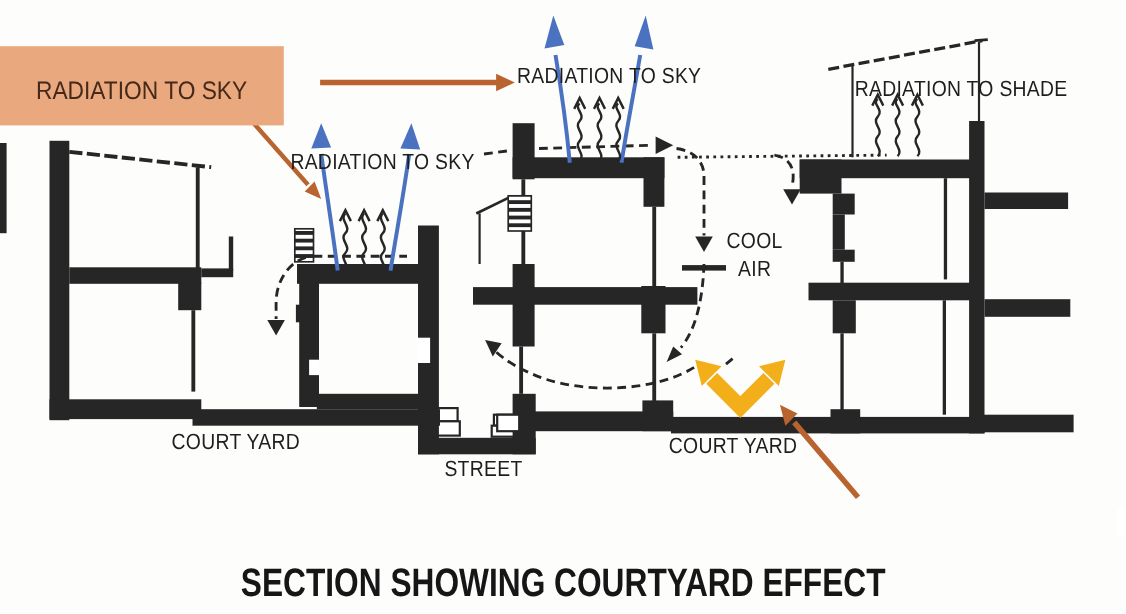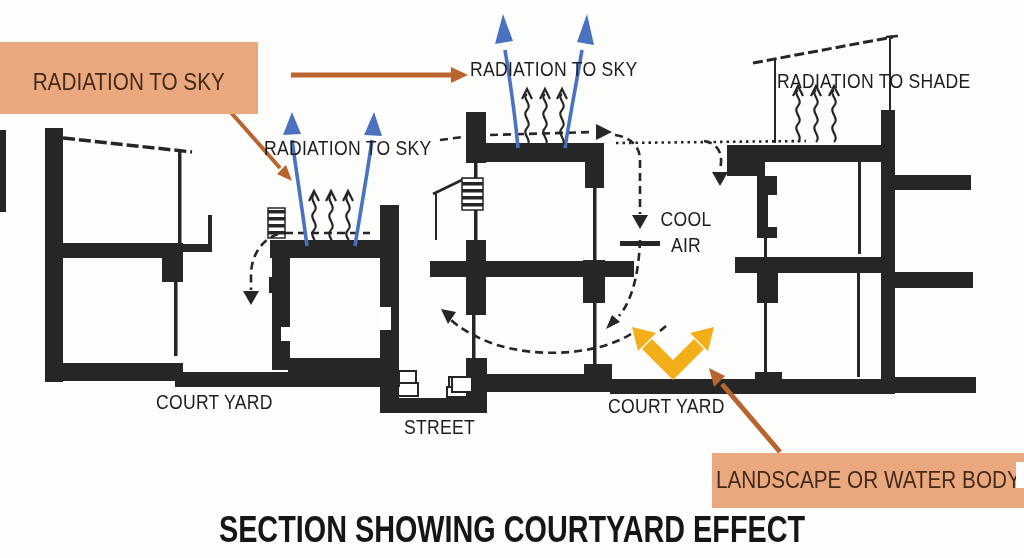--- a/index.html
+++ b/index.html
@@ -191,23 +191,20 @@
       <line class="oline" x1="227" y1="108" x2="280" y2="168" stroke-width="4"></line>
       <polygon class="ohead" points="292,181 277,174 286,165"></polygon>
       <line class="oline" x1="780" y1="452" x2="722" y2="384" stroke-width="5"></line>
       <polygon class="ohead" points="709,368 725,376 714,387"></polygon>
     </g>
   </svg>
 
   <div class="callout" style="left:0;top:42px;width:258px;height:64px;padding-top:8px;">
     <span>RADIATION TO SKY</span>
   </div>
-  <div class="callout" style="left:712px;top:453px;width:312px;height:55px;">
-    <span>LANDSCAPE OR WATER BODY</span>
-  </div>
   <div class="cursor-notch" style="left:1016px;top:462px;width:8px;height:26px;"></div>
 
   <div class="lbl" style="left:264px;top:137px;">RADIATION TO SKY</div>
   <div class="lbl" style="left:470px;top:58px;">RADIATION TO SKY</div>
   <div class="lbl" style="left:777px;top:70px;">RADIATION TO SHADE</div>
   <div class="lbl lbl-center" style="left:646px;top:206px;width:80px;line-height:1.32;">COOL AIR</div>
   <div class="lbl" style="left:156px;top:391px;">COURT YARD</div>
   <div class="lbl" style="left:404px;top:416px;">STREET</div>
   <div class="lbl" style="left:608px;top:395px;">COURT YARD</div>
 

